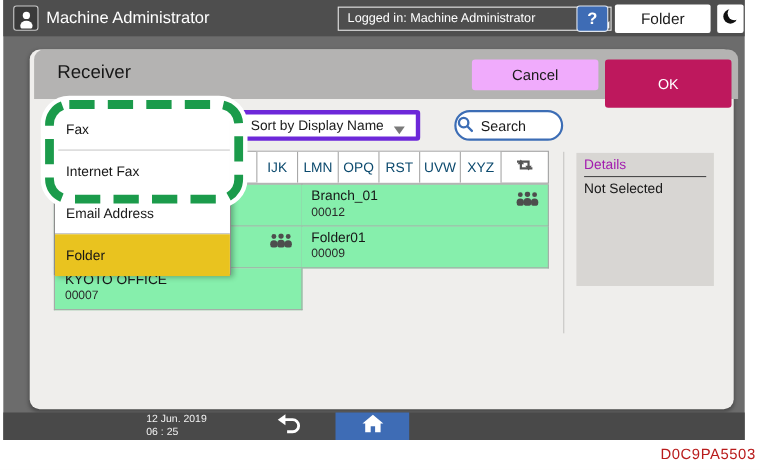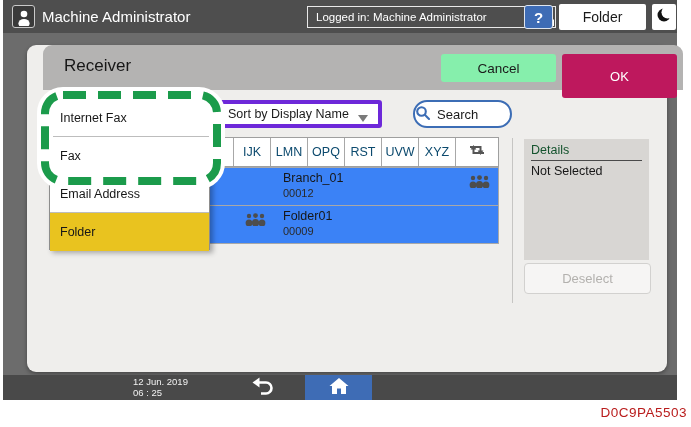--- a/index.html
+++ b/index.html
@@ -21,24 +21,24 @@
     border:1px solid #dfe5ee; border-radius:3px; color:#ffffff; font-size:15px; font-weight:bold;
     display:flex; align-items:center; justify-content:center; }
   .logout-btn { position:absolute; left:556px; top:4px; width:87px; height:26px; background:#ffffff;
     border-radius:2px; color:#1a1a1a; font-size:14px; display:flex; align-items:center; justify-content:center; }
   .night-btn { position:absolute; left:649px; top:4px; width:24px; height:26px; background:#ffffff;
     border-radius:2px; display:flex; align-items:center; justify-content:center; }
 
   
   .dialog { position:absolute; left:24px; top:45px; width:640px; height:327px; background:#efeeec;
     border-radius:9px; box-shadow:0 2px 4px rgba(0,0,0,.35); }
-  .dlg-header { position:absolute; left:16px; top:0; width:100%; height:45px; background:#b4b3b2;
+  .dlg-header { position:absolute; left:4px; top:0; width:100%; height:45px; background:#b4b3b2;
     border-radius:9px 9px 0 0;padding-left:30px; }
   .dlg-title { position:absolute; left:21px; top:11px; font-size:17px; color:#171717; }
-  .cancel-btn { position:absolute; left:398px; top:9px; width:115px; height:28px; background:#86efac;
+  .cancel-btn { position:absolute; left:398px; top:9px; width:115px; height:28px; background:#f0abfc;
     border-radius:3px; font-size:13.5px; color:#1a1a1a; display:flex; align-items:center; justify-content:center; }
   .ok-btn { position:absolute; left:519px; top:9px; width:115px; height:44px; background:#be185d;
     border-radius:3px; font-size:13px; color:#ffffff; display:flex; align-items:center; justify-content:center; }
 
   
   .sort-select { position:absolute; left:188px; top:55px; width:167px; height:28px; background:#ffffff;
     border:4px solid #6d28d9; border-radius:3px; font-size:12.5px; color:#1a1a1a;
     display:flex; align-items:center; padding-left:9px; }
   .sort-caret { position:absolute; right:10px; top:11px; width:0; height:0;
     border-left:5px solid transparent; border-right:5px solid transparent; border-top:7px solid #7a7a7a; }
@@ -51,31 +51,31 @@
     border:1px solid #9f9f9f; display:flex; }
   .tab-spacer { width:183px; }
   .alpha-tab { width:37px; border-left:1px solid #a8a8a8; display:flex; align-items:center;
     justify-content:center; font-size:12.5px; color:#0c4a6e; background:#ffffff; }
   .swap-cell { flex:1; border-left:1px solid #a8a8a8; display:flex; align-items:center; justify-content:center; }
 
   
   .col { position:absolute; top:122px; }
   .col-left  { left:22px;  width:226px; }
   .col-right { left:247px; width:225px; }
-  .cell { position:relative; height:38px; background:#3b82f6; border:solid #a8a8a8; border-width:0 1px 1px 1px; }
+  .cell { position:relative; height:38px; background:#86efac; border:solid #a8a8a8; border-width:0 1px 1px 1px; }
   .col-right .cell { border-width:0 1px 1px 0; }
   .col { border-top:1px solid #a8a8a8; }
   .cell .nm  { position:absolute; left:9px; top:3px;  font-size:12.5px; color:#171717; }
   .cell .num { position:absolute; left:9px; top:19px; font-size:11px;   color:#2a2a2a; }
   .cell .grp { position:absolute; right:8px; top:6px; }
 
   
   .v-sep { position:absolute; left:485px; top:93px; width:1px; height:165px; background:#c6c5c3; }
   .details-box { position:absolute; left:497px; top:94px; width:125px; height:121px; background:#d8d6d3; padding:4px 7px; }
-  .details-title { font-size:12.5px; color:#14532d; padding-bottom:3px; border-bottom:1px solid #4a4a4a; }
+  .details-title { font-size:12.5px; color:#a21caf; padding-bottom:3px; border-bottom:1px solid #4a4a4a; }
   .details-status { font-size:12.5px; color:#171717; padding-top:3px; }
   .deselect-btn { position:absolute; left:497px; top:218px; width:127px; height:31px; background:#f6f5f4;
     border:1px solid #d2d1cf; border-radius:4px; color:#b3b1ae; font-size:13px;
     display:flex; align-items:center; justify-content:center; }
 
   
   .type-panel { position:absolute; left:22px; top:53px; width:161px; height:152px; background:#ffffff;
     border:1px solid #8d8d8d; box-shadow:3px 3px 5px rgba(0,0,0,.3); z-index:5; }
   .type-item { height:38px; border-bottom:1px solid #bdbdbd; display:flex; align-items:center;
     padding-left:10px; font-size:12.5px; color:#171717; background:#ffffff; }
@@ -189,20 +189,24 @@
           <svg width="21" height="13" viewBox="0 0 21 13">
             <circle cx="4" cy="3" r="2.2" fill="#4d4d4d"></circle>
               <ellipse cx="4" cy="10" rx="3.4" ry="3.6" fill="#4d4d4d"></ellipse>
             <circle cx="10.5" cy="2.6" r="2.4" fill="#4d4d4d"></circle>
               <ellipse cx="10.5" cy="9.8" rx="3.6" ry="3.8" fill="#4d4d4d"></ellipse>
             <circle cx="17" cy="3" r="2.2" fill="#4d4d4d"></circle>
               <ellipse cx="17" cy="10" rx="3.4" ry="3.6" fill="#4d4d4d"></ellipse>
           </svg>
         </span>
       </div>
+      <div class="cell clickable">
+        <span class="nm">KYOTO OFFICE</span>
+        <span class="num">00007</span>
+      </div>
     </div>
 
     <div class="col col-right">
       <div class="cell clickable">
         <span class="nm">Branch_01</span>
         <span class="num">00012</span>
         <span class="grp">
           <svg width="21" height="13" viewBox="0 0 21 13">
             <circle cx="4" cy="3" r="2.2" fill="#4d4d4d"></circle>
               <ellipse cx="4" cy="10" rx="3.4" ry="3.6" fill="#4d4d4d"></ellipse>
@@ -217,27 +221,24 @@
         <span class="nm">Folder01</span>
         <span class="num">00009</span>
       </div>
     </div>
 
     <div class="v-sep"></div>
     <div class="details-box">
       <div class="details-title">Details</div>
       <div class="details-status">Not Selected</div>
     </div>
-    <div class="deselect-btn">
-      <span>Deselect</span>
-    </div>
 
     <div class="type-panel">
+      <div class="type-item clickable">Fax</div>
       <div class="type-item clickable">Internet Fax</div>
-      <div class="type-item clickable">Fax</div>
       <div class="type-item clickable">Email Address</div>
       <div class="type-item highlight clickable">Folder</div>
     </div>
 
     <div class="annotation">
       <svg width="190" height="104" viewBox="0 0 190 104">
         <rect x="9" y="9" width="172" height="86" rx="18" fill="none" stroke="#ffffff" stroke-width="16"></rect>
         <rect x="9" y="9" width="172" height="86" rx="18" fill="none" stroke="#1b9b4b" stroke-width="8" stroke-dasharray="23 12"></rect>
       </svg>
     </div>

